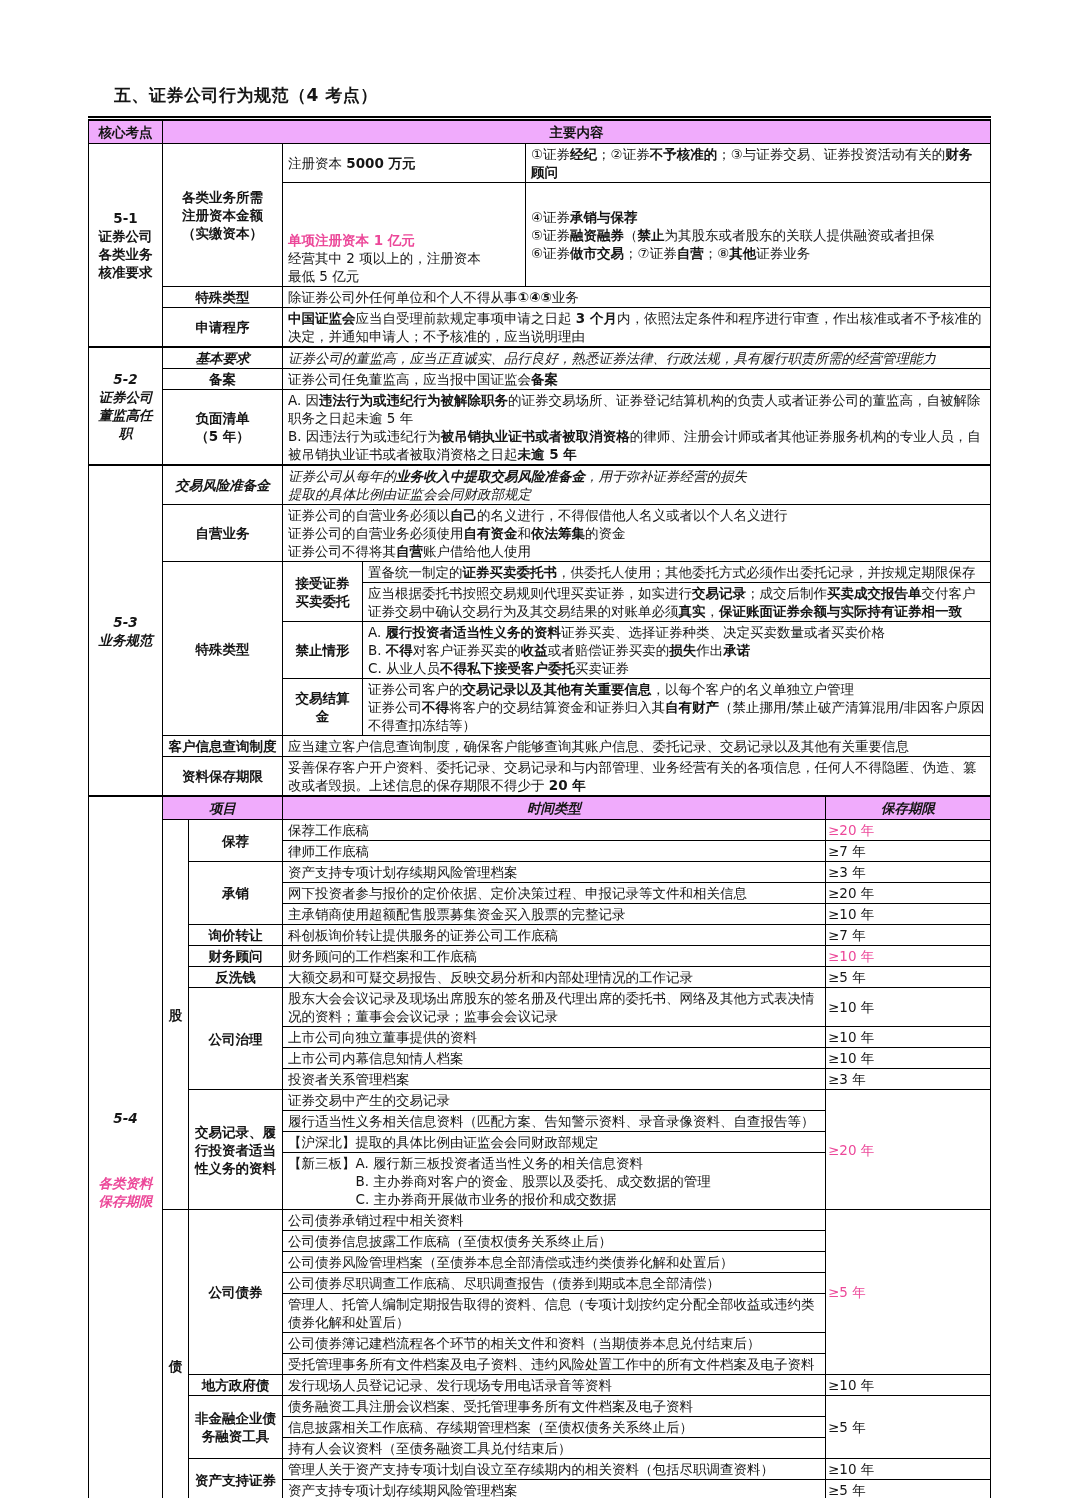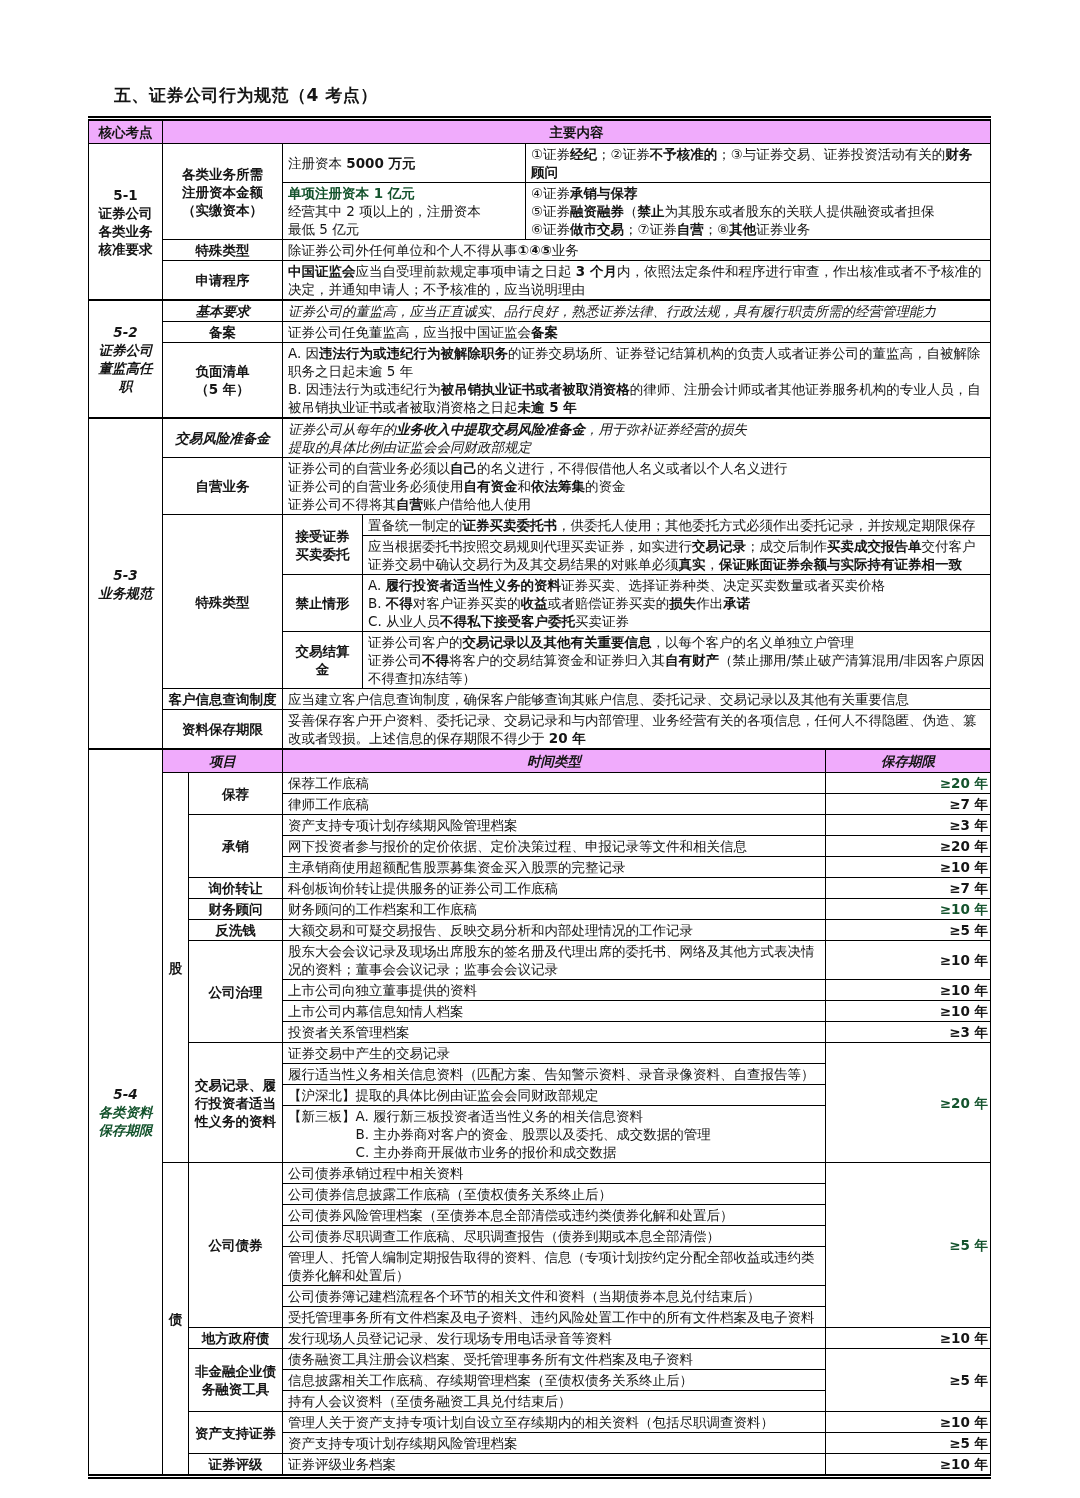--- a/index.html
+++ b/index.html
@@ -15,22 +15,22 @@
   table.sheet{
     border-collapse:collapse;table-layout:fixed;width:902px;
     font-size:13.5px;line-height:18px;
     border-top:5px double #000;border-bottom:5px double #000;
     border-left:1.2px solid #000;border-right:1.2px solid #000;
   }
   td,th{border:1px solid #000;padding:1px 5px;vertical-align:middle;word-break:break-all;}
   .gh{background:#f0abfc;text-align:center;font-weight:700;padding:2px 8px;}
   .la{text-align:center;font-weight:700;padding:1px 2px;}
   .ct{text-align:left;}
-  .pd{text-align:right;font-weight:700;padding:1px 2px;}
-  .red{color:#14532d;}
+  .pd{text-align:left;font-weight:400;padding:1px 2px;}
+  .red{color:#ec4899;margin-top:47px;}
   tr.sec>td,tr.sec>th{border-top:2.5px solid #000;font-style:italic;}
   b{font-weight:700;}
 </style>
 </head>
 <body>
 
 <div class="page">
   <div class="doc-title">五、证券公司行为规范（4 考点）</div>
 
   <table class="sheet">

